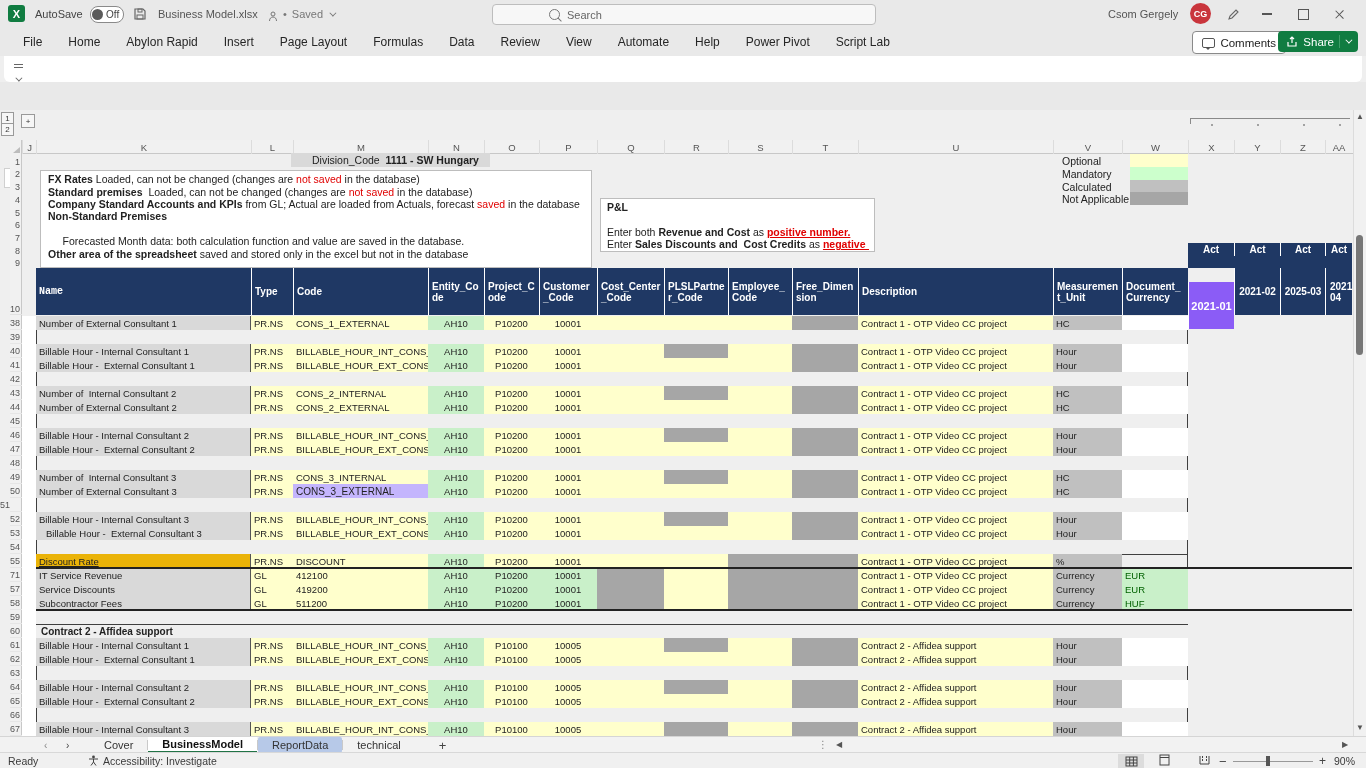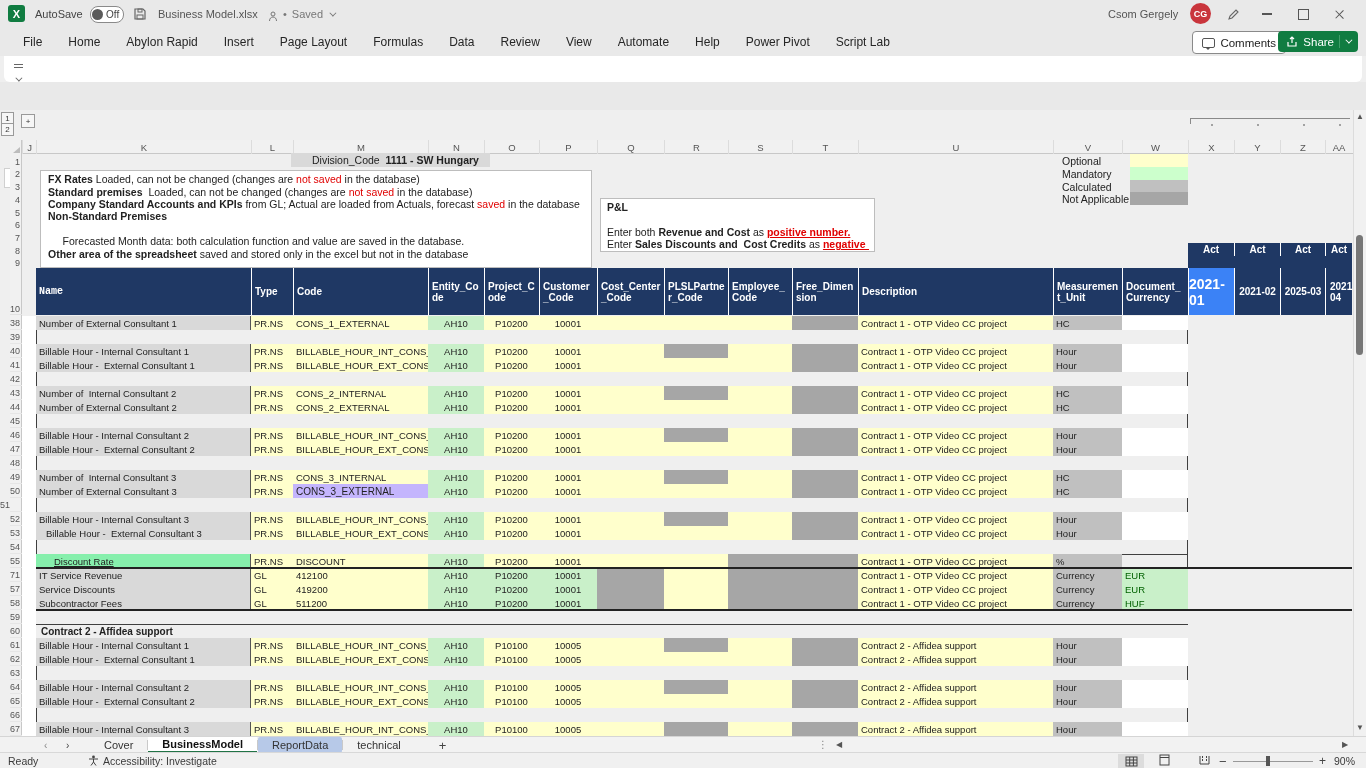--- a/index.html
+++ b/index.html
@@ -86,20 +86,24 @@
       <svg width="11" height="11" viewBox="0 0 11 11">
           <circle cx="5" cy="3" r="2" fill="none" stroke="#777"></circle>
           <path d="M1.5 10c0-2.5 1.5-4 3.5-4s3.5 1.5 3.5 4" fill="none" stroke="#777"></path>
         </svg>
     </div>
     <div class="abs tb-item" style="left:283px;color:#777;">
       <span style="margin-right:5px;">•</span>
         <span>Saved</span>
         <span class="chev chev-sm" style="margin-left:6px;"></span>
     </div>
+    <div class="abs search-pill">
+      <span class="mag"></span>
+      <span>Search</span>
+    </div>
     <div class="abs tb-item" style="left:1108px;color:#555;">Csom Gergely</div>
     <div class="abs" style="left:1190px;top:3px;">
         <span class="avatar">CG</span>
       </div>
     <div class="abs winbtn" style="left:1218px;top:2px;">
       <svg width="13" height="13" viewBox="0 0 13 13">
           <path d="M2 11l1-3 6-6 2 2-6 6z" fill="none" stroke="#666" stroke-width="1.1"></path>
         </svg>
     </div>
     <div class="abs winbtn" style="left:1252px;top:2px;">
@@ -232,21 +236,21 @@
       <div style="position: absolute; left: 600px; top: 198px; width: 275px; height: 54px; box-sizing: border-box; background: rgb(255, 255, 255); border: 1px solid rgb(189, 189, 189);"></div>
       <div style="position: absolute; left: 607px; top: 201px; width: 262px; height: 12.3px; box-sizing: border-box; font-size: 10.5px; white-space: pre; overflow: hidden; display: flex; align-items: center;"><span class="b">P&amp;L</span></div>
       <div style="position: absolute; left: 607px; top: 213.3px; width: 262px; height: 12.3px; box-sizing: border-box; font-size: 10.5px; white-space: pre; overflow: hidden; display: flex; align-items: center;"></div>
       <div style="position: absolute; left: 607px; top: 225.6px; width: 262px; height: 12.3px; box-sizing: border-box; font-size: 10.5px; white-space: pre; overflow: hidden; display: flex; align-items: center;"><span>Enter both </span><span class="b">Revenue and Cost</span><span> as </span><span class="b r u">positive number.</span></div>
       <div style="position: absolute; left: 607px; top: 237.9px; width: 262px; height: 12.3px; box-sizing: border-box; font-size: 10.5px; white-space: pre; overflow: hidden; display: flex; align-items: center;"><span>Enter </span><span class="b">Sales Discounts and  Cost Credits</span><span> as </span><span class="b r u">negative number.</span></div>
       <div style="position: absolute; left: 1188px; top: 243px; width: 46px; height: 13px; box-sizing: border-box; background: rgb(31, 56, 100); color: rgb(255, 255, 255); font-weight: bold; font-size: 10px; display: flex; align-items: center; justify-content: center;">Act</div>
       <div style="position: absolute; left: 1234px; top: 243px; width: 46px; height: 13px; box-sizing: border-box; background: rgb(31, 56, 100); color: rgb(255, 255, 255); font-weight: bold; font-size: 10px; display: flex; align-items: center; justify-content: center; border-left: 1px solid rgb(255, 255, 255);">Act</div>
       <div style="position: absolute; left: 1280px; top: 243px; width: 45px; height: 13px; box-sizing: border-box; background: rgb(31, 56, 100); color: rgb(255, 255, 255); font-weight: bold; font-size: 10px; display: flex; align-items: center; justify-content: center; border-left: 1px solid rgb(255, 255, 255);">Act</div>
       <div style="position: absolute; left: 1325px; top: 243px; width: 27px; height: 13px; box-sizing: border-box; background: rgb(31, 56, 100); color: rgb(255, 255, 255); font-weight: bold; font-size: 10px; display: flex; align-items: center; justify-content: center; border-left: 1px solid rgb(255, 255, 255);">Act</div>
       <div style="position: absolute; left: 1188px; top: 256px; width: 164px; height: 12px; box-sizing: border-box; background: rgb(31, 56, 100);"></div>
-      <div style="position: absolute; left: 1188px; top: 268px; width: 46px; height: 47px; box-sizing: border-box; background: #3b82f6; color: rgb(255, 255, 255); font-weight: bold; font-size: 14px; display: flex; align-items: center; justify-content: center; overflow: hidden; border-left: 1px solid rgb(255, 255, 255);">2021-01</div>
+      <div style="position: absolute; left: 1188px; top: 282px; width: 46px; height: 47px; box-sizing: border-box; background: #8b5cf6; color: rgb(255, 255, 255); font-weight: bold; font-size: 11px; display: flex; align-items: center; justify-content: center; overflow: hidden; border-left: 1px solid rgb(255, 255, 255);">2021-01</div>
       <div style="position: absolute; left: 1234px; top: 268px; width: 46px; height: 47px; box-sizing: border-box; background: rgb(31, 56, 100); color: rgb(255, 255, 255); font-weight: bold; font-size: 10px; display: flex; align-items: center; justify-content: center; overflow: hidden; border-left: 1px solid rgb(255, 255, 255);">2021-02</div>
       <div style="position: absolute; left: 1280px; top: 268px; width: 45px; height: 47px; box-sizing: border-box; background: rgb(31, 56, 100); color: rgb(255, 255, 255); font-weight: bold; font-size: 10px; display: flex; align-items: center; justify-content: center; overflow: hidden; border-left: 1px solid rgb(255, 255, 255);">2025-03</div>
       <div style="position: absolute; left: 1325px; top: 268px; width: 27px; height: 47px; box-sizing: border-box; background: rgb(31, 56, 100); color: rgb(255, 255, 255); font-weight: bold; font-size: 10px; display: flex; align-items: center; padding-left: 4px; overflow: hidden; border-left: 1px solid rgb(255, 255, 255);">2021-04</div>
       <div style="position: absolute; left: 36px; top: 268px; width: 215px; height: 47px; box-sizing: border-box; background: rgb(31, 56, 100); color: rgb(255, 255, 255); font-weight: bold; font-size: 10px; line-height: 11px; display: flex; align-items: center; padding: 1px 3px; overflow: hidden; white-space: normal; overflow-wrap: anywhere; word-break: break-word; font-family: Liberation Mono, monospace;">Name</div>
       <div style="position: absolute; left: 251px; top: 268px; width: 42px; height: 47px; box-sizing: border-box; background: rgb(31, 56, 100); color: rgb(255, 255, 255); font-weight: bold; font-size: 10px; line-height: 11px; display: flex; align-items: center; padding: 1px 3px; overflow: hidden; white-space: normal; overflow-wrap: anywhere; word-break: break-word; border-left: 1px solid rgb(255, 255, 255);">Type</div>
       <div style="position: absolute; left: 293px; top: 268px; width: 135px; height: 47px; box-sizing: border-box; background: rgb(31, 56, 100); color: rgb(255, 255, 255); font-weight: bold; font-size: 10px; line-height: 11px; display: flex; align-items: center; padding: 1px 3px; overflow: hidden; white-space: normal; overflow-wrap: anywhere; word-break: break-word; border-left: 1px solid rgb(255, 255, 255);">Code</div>
       <div style="position: absolute; left: 428px; top: 268px; width: 56px; height: 47px; box-sizing: border-box; background: rgb(31, 56, 100); color: rgb(255, 255, 255); font-weight: bold; font-size: 10px; line-height: 11px; display: flex; align-items: center; padding: 1px 3px; overflow: hidden; white-space: normal; overflow-wrap: anywhere; word-break: break-word; border-left: 1px solid rgb(255, 255, 255);">Entity_Code</div>
       <div style="position: absolute; left: 484px; top: 268px; width: 55px; height: 47px; box-sizing: border-box; background: rgb(31, 56, 100); color: rgb(255, 255, 255); font-weight: bold; font-size: 10px; line-height: 11px; display: flex; align-items: center; padding: 1px 3px; overflow: hidden; white-space: normal; overflow-wrap: anywhere; word-break: break-word; border-left: 1px solid rgb(255, 255, 255);">Project_Code</div>
       <div style="position: absolute; left: 539px; top: 268px; width: 58px; height: 47px; box-sizing: border-box; background: rgb(31, 56, 100); color: rgb(255, 255, 255); font-weight: bold; font-size: 10px; line-height: 11px; display: flex; align-items: center; padding: 1px 3px; overflow: hidden; white-space: normal; overflow-wrap: anywhere; word-break: break-word; border-left: 1px solid rgb(255, 255, 255);">Customer_Code</div>
       <div style="position: absolute; left: 597px; top: 268px; width: 67px; height: 47px; box-sizing: border-box; background: rgb(31, 56, 100); color: rgb(255, 255, 255); font-weight: bold; font-size: 10px; line-height: 11px; display: flex; align-items: center; padding: 1px 3px; overflow: hidden; white-space: normal; overflow-wrap: anywhere; word-break: break-word; border-left: 1px solid rgb(255, 255, 255);">Cost_Center_Code</div>
@@ -433,21 +437,21 @@
       <div style="position: absolute; left: 664px; top: 526px; width: 64px; height: 14px; box-sizing: border-box; overflow: hidden; font-size: 9.5px; white-space: pre; display: flex; align-items: center; padding-left: 3px; background: rgb(255, 255, 204);"></div>
       <div style="position: absolute; left: 728px; top: 526px; width: 64px; height: 14px; box-sizing: border-box; overflow: hidden; font-size: 9.5px; white-space: pre; display: flex; align-items: center; padding-left: 3px; background: rgb(255, 255, 204);"></div>
       <div style="position: absolute; left: 792px; top: 526px; width: 66px; height: 14px; box-sizing: border-box; overflow: hidden; font-size: 9.5px; white-space: pre; display: flex; align-items: center; padding-left: 3px; background: rgb(166, 166, 166);"></div>
       <div style="position: absolute; left: 858px; top: 526px; width: 195px; height: 14px; box-sizing: border-box; overflow: hidden; font-size: 9.5px; white-space: pre; display: flex; align-items: center; padding-left: 3px; background: rgb(255, 255, 204);">Contract 1 - OTP Video CC project</div>
       <div style="position: absolute; left: 1053px; top: 526px; width: 69px; height: 14px; box-sizing: border-box; overflow: hidden; font-size: 9.5px; white-space: pre; display: flex; align-items: center; padding-left: 3px; background: rgb(192, 192, 192);">Hour</div>
       <div style="position: absolute; left: 1122px; top: 526px; width: 66px; height: 14px; box-sizing: border-box; overflow: hidden; font-size: 9.5px; white-space: pre; display: flex; align-items: center; padding-left: 3px; background: rgb(255, 255, 255);"></div>
       <div style="position: absolute; left: 10px; top: 540px; width: 12px; height: 14px; box-sizing: border-box; font-size: 9px; color: rgb(85, 85, 85); display: flex; align-items: center; justify-content: flex-end; padding-right: 2px; border-bottom: 1px solid rgb(230, 230, 230);">54</div>
       <div style="position: absolute; left: 36px; top: 540px; width: 1152px; height: 14px; box-sizing: border-box; border-left: 1px solid rgb(63, 63, 63); border-right: 1px solid rgb(63, 63, 63);"></div>
       <div style="position: absolute; left: 10px; top: 554px; width: 12px; height: 14px; box-sizing: border-box; font-size: 9px; color: rgb(85, 85, 85); display: flex; align-items: center; justify-content: flex-end; padding-right: 2px; border-bottom: 1px solid rgb(230, 230, 230);">55</div>
       <div style="position: absolute; left: 36px; top: 554px; width: 1152px; height: 14px; box-sizing: border-box; border-width: 1px; border-style: solid; border-color: rgb(63, 63, 63);"></div>
-      <div style="position: absolute; left: 36px; top: 554px; width: 215px; height: 14px; box-sizing: border-box; overflow: hidden; font-size: 9.5px; white-space: pre; display: flex; align-items: center; padding-left: 18px; background: #86efac; border-right: 1px solid rgb(85, 85, 85); text-decoration: underline;">Discount Rate</div>
+      <div style="position: absolute; left: 36px; top: 554px; width: 215px; height: 14px; box-sizing: border-box; overflow: hidden; font-size: 9.5px; white-space: pre; display: flex; align-items: center; padding-left: 3px; background: #eab308; border-right: 1px solid rgb(85, 85, 85); text-decoration: underline;">Discount Rate</div>
       <div style="position: absolute; left: 251px; top: 554px; width: 42px; height: 14px; box-sizing: border-box; overflow: hidden; font-size: 9.5px; white-space: pre; display: flex; align-items: center; padding-left: 3px; background: rgb(255, 255, 204);">PR.NS</div>
       <div style="position: absolute; left: 293px; top: 554px; width: 135px; height: 14px; box-sizing: border-box; overflow: hidden; font-size: 9.5px; white-space: pre; display: flex; align-items: center; padding-left: 3px; background: rgb(255, 255, 204);">DISCOUNT</div>
       <div style="position: absolute; left: 428px; top: 554px; width: 56px; height: 14px; box-sizing: border-box; overflow: hidden; font-size: 9.5px; white-space: pre; display: flex; align-items: center; justify-content: center; background: rgb(201, 240, 201);">AH10</div>
       <div style="position: absolute; left: 484px; top: 554px; width: 55px; height: 14px; box-sizing: border-box; overflow: hidden; font-size: 9.5px; white-space: pre; display: flex; align-items: center; justify-content: center; background: rgb(255, 255, 204);">P10200</div>
       <div style="position: absolute; left: 539px; top: 554px; width: 58px; height: 14px; box-sizing: border-box; overflow: hidden; font-size: 9.5px; white-space: pre; display: flex; align-items: center; justify-content: center; background: rgb(255, 255, 204);">10001</div>
       <div style="position: absolute; left: 597px; top: 554px; width: 67px; height: 14px; box-sizing: border-box; overflow: hidden; font-size: 9.5px; white-space: pre; display: flex; align-items: center; padding-left: 3px; background: rgb(255, 255, 204);"></div>
       <div style="position: absolute; left: 664px; top: 554px; width: 64px; height: 14px; box-sizing: border-box; overflow: hidden; font-size: 9.5px; white-space: pre; display: flex; align-items: center; padding-left: 3px; background: rgb(255, 255, 204);"></div>
       <div style="position: absolute; left: 728px; top: 554px; width: 64px; height: 14px; box-sizing: border-box; overflow: hidden; font-size: 9.5px; white-space: pre; display: flex; align-items: center; padding-left: 3px; background: rgb(166, 166, 166);"></div>
       <div style="position: absolute; left: 792px; top: 554px; width: 66px; height: 14px; box-sizing: border-box; overflow: hidden; font-size: 9.5px; white-space: pre; display: flex; align-items: center; padding-left: 3px; background: rgb(166, 166, 166);"></div>
       <div style="position: absolute; left: 858px; top: 554px; width: 195px; height: 14px; box-sizing: border-box; overflow: hidden; font-size: 9.5px; white-space: pre; display: flex; align-items: center; padding-left: 3px; background: rgb(255, 255, 204);">Contract 1 - OTP Video CC project</div>

